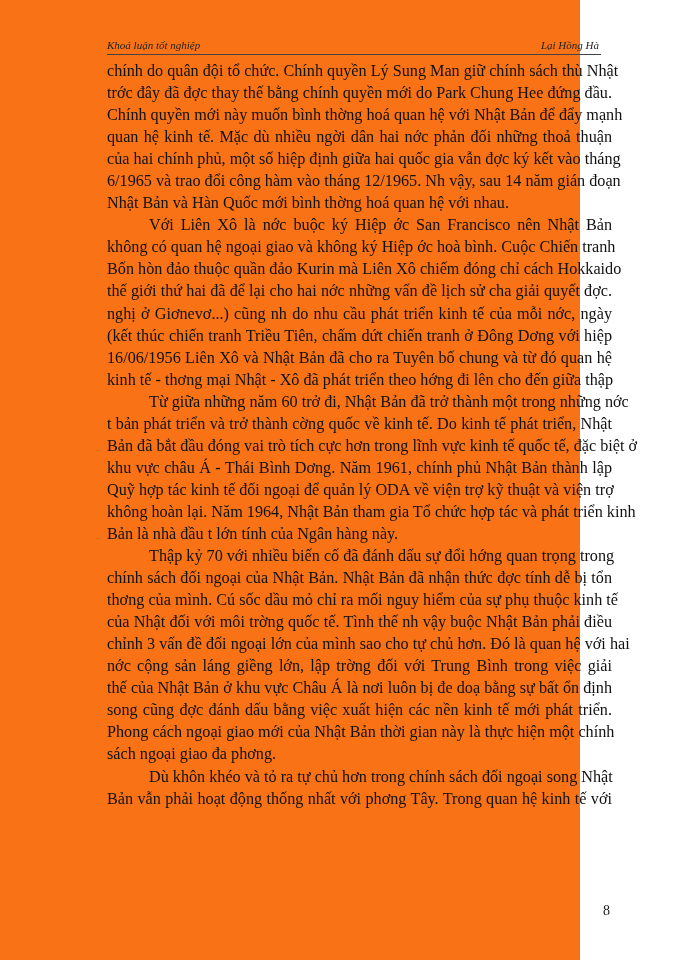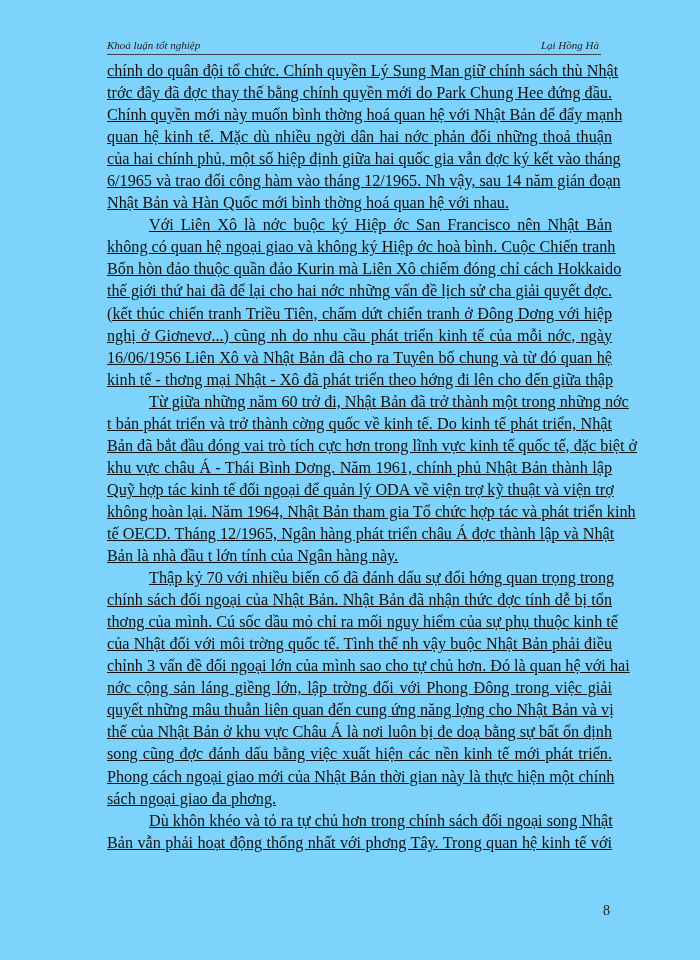--- a/index.html
+++ b/index.html
@@ -11,23 +11,23 @@
     width: 700px;
     height: 960px;
     position: relative;
     overflow: hidden;
     font-family: "Liberation Serif", "DejaVu Serif", serif;
     color: #111111;
   }
   .page {
     position: absolute;
     left: 0; top: 0;
-    width: 700px;
+    width: 580px;
     height: 960px;
-    background: #7dd3fc;
+    background: #f97316;
   }
   .header {
     position: absolute;
     left: 107px;
     top: 38px;
     width: 494px;
     height: 16px;
     border-bottom: 1px solid #444444;
     font-style: italic;
     font-size: 11px;
@@ -46,21 +46,20 @@
     top: 0;
   }
   .body-text {
     position: absolute;
     left: 107px;
     top: 60px;
     width: 505px;
     font-size: 16.2px;
     line-height: 22.05px;
     text-align: justify;
-    text-decoration: underline;
   }
   .body-text p {
     margin: 0;
     padding: 0;
   }
   .body-text .line {
     display: block;
     text-align: justify;
     text-align-last: justify;
     white-space: nowrap;
@@ -101,45 +100,43 @@
       <span class="line">của hai chính phủ, một số hiệp định giữa hai quốc gia vẫn đợc   ký kết vào tháng</span>
       <span class="line">6/1965 và trao đổi công hàm vào tháng 12/1965. Nh   vậy, sau 14 năm gián đoạn</span>
       <span class="line last">Nhật Bản và Hàn Quốc mới bình thờng   hoá quan hệ với nhau.</span>
     </p>
 
     <p>
       <span class="line first">Với Liên Xô là nớc   buộc ký Hiệp ớc   San Francisco nên Nhật Bản</span>
       <span class="line">không có quan hệ ngoại giao và không ký Hiệp ớc   hoà bình. Cuộc Chiến tranh</span>
       <span class="line">Bốn hòn đảo thuộc quần đảo Kurin mà Liên Xô chiếm đóng chỉ cách Hokkaido</span>
       <span class="line">thế giới thứ hai đã để lại cho hai nớc   những vấn đề lịch sử cha   giải quyết đợc.</span>
+      <span class="line">nghị ở Giơnevơ...) cũng nh   do nhu cầu phát triển kinh tế của mỗi nớc,   ngày</span>
       <span class="line">(kết thúc chiến tranh Triều Tiên, chấm dứt chiến tranh ở Đông Dơng   với hiệp</span>
-      <span class="line">nghị ở Giơnevơ...) cũng nh   do nhu cầu phát triển kinh tế của mỗi nớc,   ngày</span>
       <span class="line">16/06/1956 Liên Xô và Nhật Bản đã cho ra Tuyên bố chung và từ đó quan hệ</span>
       <span class="line">kinh tế - thơng   mại Nhật - Xô đã phát triển theo hớng   đi lên cho đến giữa thập</span>
     </p>
 
     <p>
       <span class="line first">Từ giữa những năm 60 trở đi, Nhật Bản đã trở thành một trong những nớc</span>
       <span class="line">t   bản phát triển và trở thành cờng   quốc về kinh tế. Do kinh tế phát triển, Nhật</span>
       <span class="line">Bản đã bắt đầu đóng vai trò tích cực hơn trong lĩnh vực kinh tế quốc tế, đặc biệt ở</span>
       <span class="line">khu vực châu Á - Thái Bình Dơng.   Năm 1961, chính phủ Nhật Bản thành lập</span>
       <span class="line">Quỹ hợp tác kinh tế đối ngoại để quản lý ODA về viện trợ kỹ thuật và viện trợ</span>
       <span class="line">không hoàn lại. Năm 1964, Nhật Bản tham gia Tổ chức hợp tác và phát triển kinh</span>
-      <span class="line">tế OECD. Tháng 12/1965, Ngân hàng phát triển châu Á đợc   thành lập và Nhật</span>
       <span class="line last">Bản là nhà đầu t   lớn tính của Ngân hàng này.</span>
     </p>
 
     <p>
       <span class="line first">Thập kỷ 70 với nhiều biến cố đã đánh dấu sự đổi hớng   quan trọng trong</span>
       <span class="line">chính sách đối ngoại của Nhật Bản. Nhật Bản đã nhận thức đợc   tính dễ bị tổn</span>
       <span class="line">thơng   của mình. Cú sốc dầu mỏ chỉ ra mối nguy hiểm của sự phụ thuộc kinh tế</span>
       <span class="line">của Nhật đối với môi trờng   quốc tế. Tình thế nh   vậy buộc Nhật Bản phải điều</span>
       <span class="line">chỉnh 3 vấn đề đối ngoại lớn của mình sao cho tự chủ hơn. Đó là quan hệ với hai</span>
-      <span class="line">nớc   cộng sản láng giềng lớn, lập trờng   đối với Phong Đông trong việc giải</span>
-      <span class="line">quyết những mâu thuẫn liên quan đến cung ứng năng lợng   cho Nhật Bản và vị</span>
+      <span class="line">nớc   cộng sản láng giềng lớn, lập trờng   đối với Trung Bình trong việc giải</span>
       <span class="line">thế của Nhật Bản ở khu vực Châu Á là nơi luôn bị đe doạ bằng sự bất ổn định</span>
       <span class="line">song cũng đợc   đánh dấu bằng việc xuất hiện các nền kinh tế mới phát triển.</span>
       <span class="line">Phong cách ngoại giao mới của Nhật Bản thời gian này là thực hiện một chính</span>
       <span class="line last">sách ngoại giao đa phơng.</span>
     </p>
 
     <p>
       <span class="line first">Dù khôn khéo và tỏ ra tự chủ hơn trong chính sách đối ngoại song Nhật</span>
       <span class="line">Bản vẫn phải hoạt động thống nhất với phơng   Tây. Trong quan hệ kinh tế với</span>
     </p>

